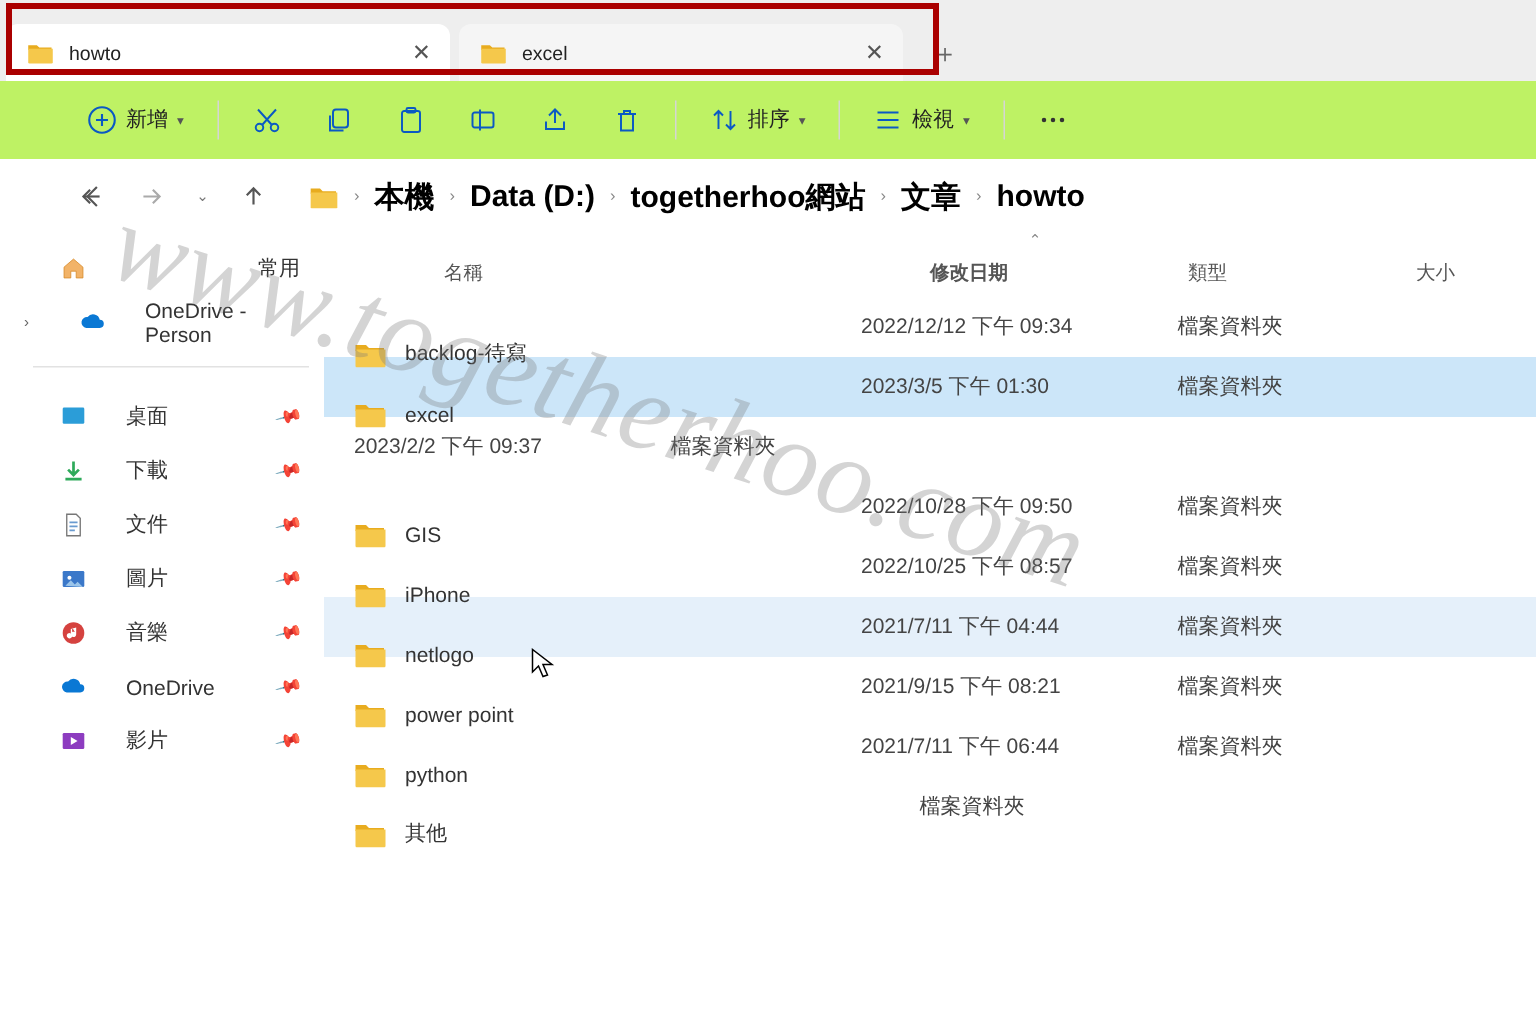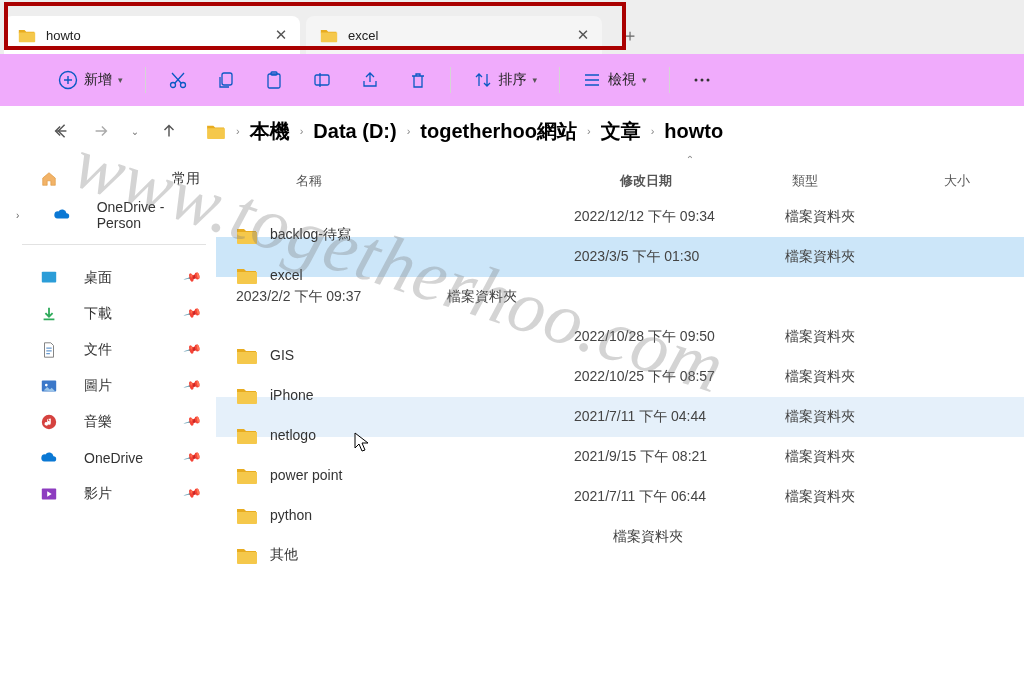--- a/index.html
+++ b/index.html
@@ -10,21 +10,21 @@
 .tab-highlight { position: absolute; top: 2px; left: 4px; width: 622px; height: 48px; border: 4px solid #aa0000; z-index: 5; pointer-events: none; }
 .tab { display: flex; align-items: center; width: 296px; height: 38px; padding: 0 6px 0 14px; border-radius: 8px 8px 0 0; position: relative; }
 .tab.active { background: #fff; }
 .tab.inactive { background: #f5f5f5; margin-left: 6px; }
 .tab-icon { width: 18px; height: 16px; margin-right: 10px; flex-shrink: 0; }
 .tab-label { flex: 1; font-size: 13px; color: #222; }
 .tab-close { width: 26px; height: 26px; display: flex; align-items: center; justify-content: center; color: #555; border-radius: 4px; cursor: pointer; font-size: 15px; }
 .new-tab { width: 40px; height: 38px; display: flex; align-items: center; justify-content: center; color: #666; cursor: pointer; margin-left: 8px; font-size: 17px; }
 
 
-.toolbar { height: 52px; background: #f0abfc; display: flex; align-items: center; padding: 0 46px; gap: 4px; }
+.toolbar { height: 52px; background: #bef264; display: flex; align-items: center; padding: 0 46px; gap: 4px; }
 .tool-btn { height: 38px; display: flex; align-items: center; justify-content: center; padding: 0 12px; border-radius: 4px; color: #0a59c4; cursor: pointer; }
 .tool-btn .icon { width: 20px; height: 20px; }
 .tool-btn-label { font-size: 14px; margin-left: 6px; color: #222; }
 .tool-sep { width: 1px; height: 26px; background: #d5d5d5; margin: 0 6px; }
 .chev { font-size: 9px; color: #555; margin-left: 6px; }
 
 
 .nav-row { height: 50px; background: #fff; display: flex; align-items: center; padding: 0 46px 0 48px; gap: 14px; }
 .nav-arrow { width: 26px; height: 26px; display: flex; align-items: center; justify-content: center; color: #666; cursor: pointer; }
 .breadcrumb { display: flex; align-items: center; margin-left: 10px; gap: 4px; }

